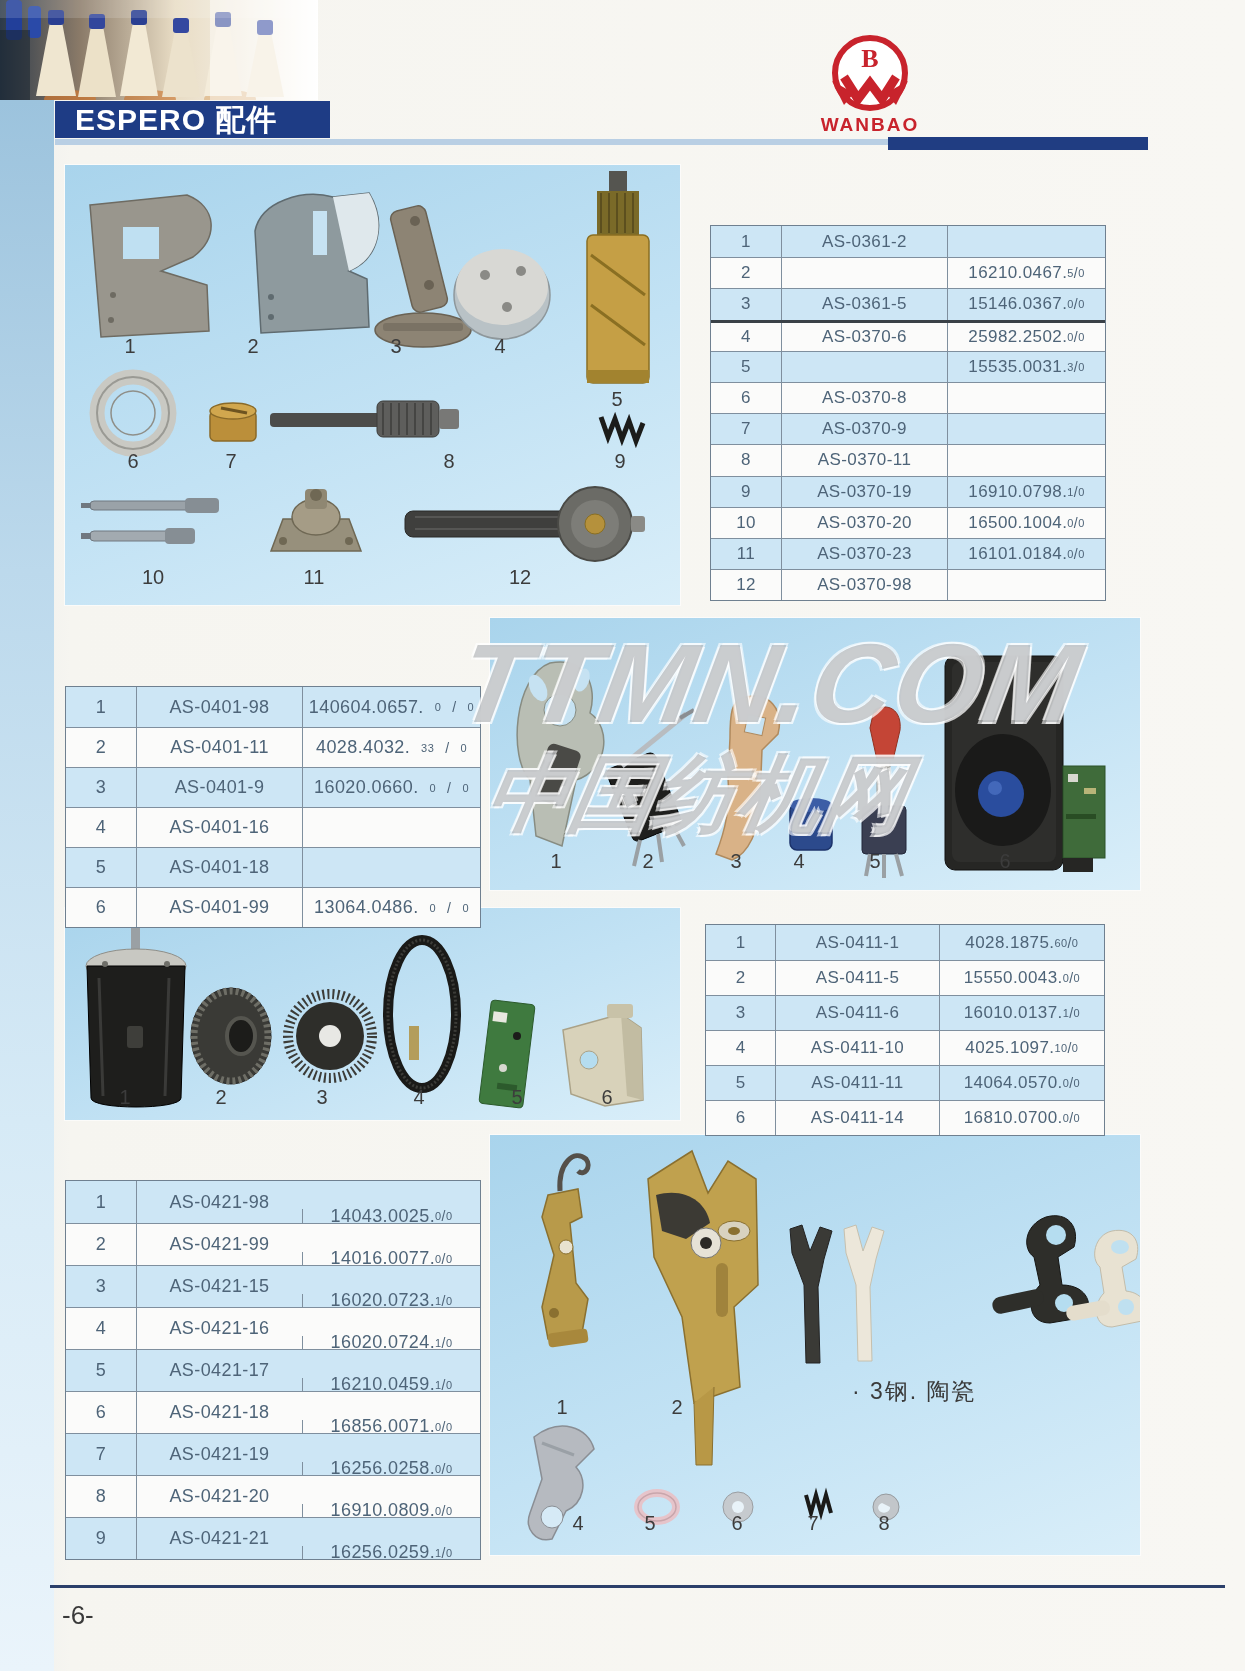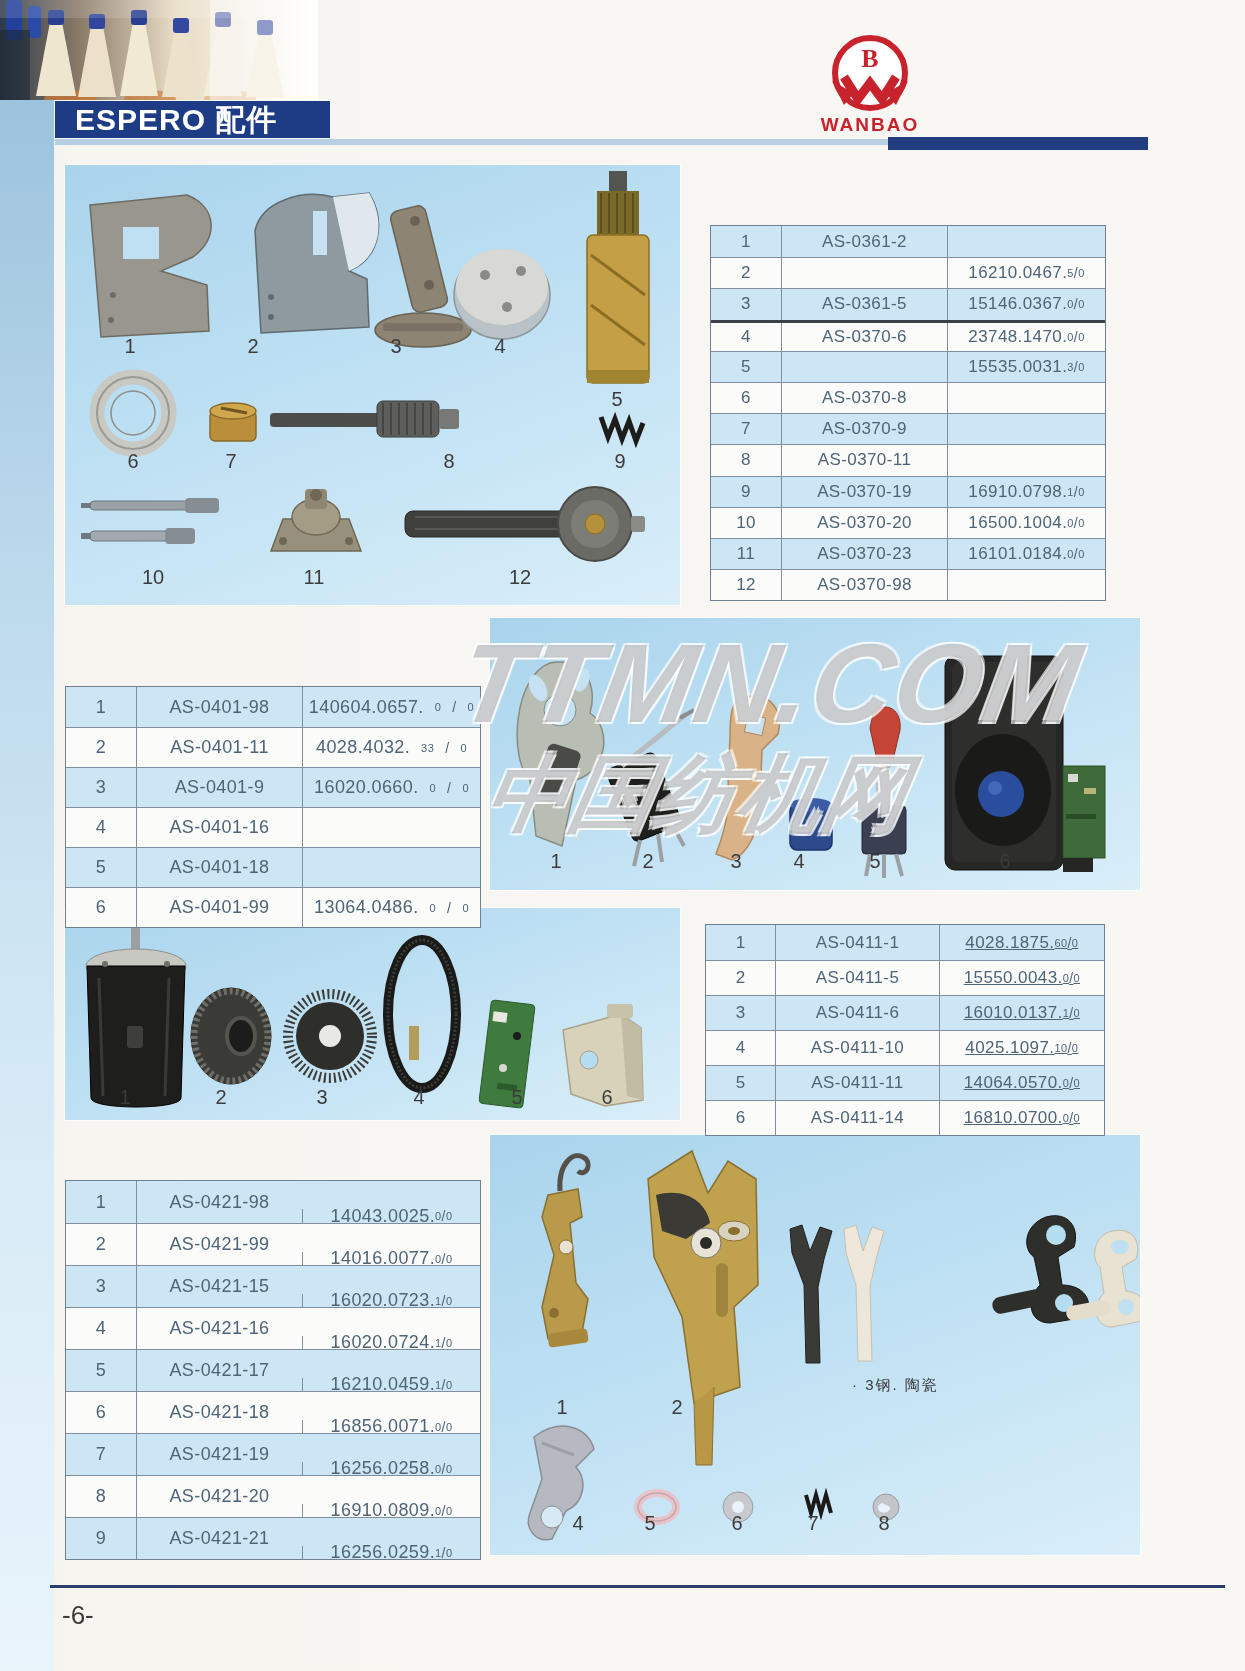--- a/index.html
+++ b/index.html
@@ -20,21 +20,21 @@
   .company{position:absolute;left:946px;top:92px;font-size:33px;font-weight:bold;color:#4d4d4d;
         letter-spacing:6px;white-space:nowrap;}
   
   .panel{position:absolute;background:linear-gradient(160deg,#a9d4ec 0%,#c2e2f4 55%,#d9eef9 100%);
         box-shadow:0 0 0 1px rgba(255,255,255,.6);}
   .p1{left:65px;top:165px;width:615px;height:440px;}
   .p2{left:490px;top:618px;width:650px;height:272px;}
   .p3{left:65px;top:908px;width:615px;height:212px;}
   .p4{left:490px;top:1135px;width:650px;height:420px;}
   .plabel{position:absolute;transform:translateX(-50%);font-size:20px;color:#3c3c3c;z-index:3;}
-  .pnote{position:absolute;font-size:15px;color:#3a3a3a;z-index:3;letter-spacing:2px;}
+  .pnote{position:absolute;font-size:23px;color:#3a3a3a;z-index:3;letter-spacing:2px;}
   
   .ptable{position:absolute;border:1px solid #6f8090;box-sizing:border-box;z-index:2;
         color:#4e6478;}
   .t1{left:710px;top:225px;width:396px;font-size:17px;}
   .t2{left:65px;top:686px;width:416px;font-size:18px;}
   .t3{left:705px;top:924px;width:400px;font-size:17px;}
   .t4{left:65px;top:1180px;width:416px;font-size:18px;}
   .trow{display:flex;border-top:1px solid #7f8f9e;box-sizing:border-box;}
   .trow:first-child{border-top:none;}
   .trow.thick{border-top:3px solid #3a4147;}
@@ -43,21 +43,21 @@
   .t1 .trow{height:31.2px;}
   .t2 .trow{height:40px;}
   .t3 .trow{height:35px;}
   .t4 .trow{height:42px;}
   .cell{display:flex;align-items:center;justify-content:center;border-left:1px solid #7f8f9e;
         box-sizing:border-box;letter-spacing:.4px;}
   .cell:first-child{border-left:none;}
   .cell.num{width:70px;}
   .t1 .cell.part{width:166px;} .t1 .cell.code{width:158px;}
   .t2 .cell.part{width:166px;} .t2 .cell.code{width:178px;gap:11px;}
-  .t3 .cell.part{width:165px;} .t3 .cell.code{width:167px;text-decoration:underline;}
+  .t3 .cell.part{width:165px;} .t3 .cell.code{width:167px;}
   .t4 .cell.part{width:166px;} .t4 .cell.code{width:178px;margin-top:28px;}
   .cell.code sup{font-size:11px;vertical-align:5px;}
   .cell.code sub{font-size:11px;vertical-align:-2px;}
   .cell.code .sl{font-size:14px;}
   
   .wm{position:absolute;left:452px;top:628px;z-index:9;pointer-events:none;transform:skewX(-10deg);
       font-weight:bold;font-style:italic;color:rgba(118,124,130,0.38);
       text-shadow:2px 2px 0 rgba(255,255,255,.75),-2px -2px 0 rgba(255,255,255,.65),
                   2px -2px 0 rgba(255,255,255,.6),-2px 2px 0 rgba(255,255,255,.6);}
   .wm-1{font-size:112px;letter-spacing:2px;line-height:1;}
@@ -415,21 +415,21 @@
           <span>15146.0367.</span>
           <sup>0</sup>
           <span class="sl">/</span>
           <sub>0</sub>
         </div>
       </div>
       <div class="trow white thick">
         <div class="cell num">4</div>
         <div class="cell part">AS-0370-6</div>
         <div class="cell code">
-          <span>23748.1470.</span>
+          <span>25982.2502.</span>
           <sup>0</sup>
           <span class="sl">/</span>
           <sub>0</sub>
         </div>
       </div>
       <div class="trow blue">
         <div class="cell num">5</div>
         <div class="cell part"></div>
         <div class="cell code">
           <span>15535.0031.</span>

